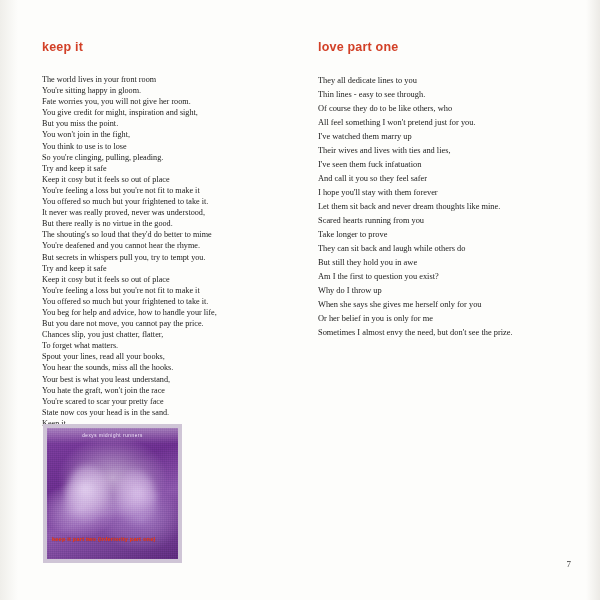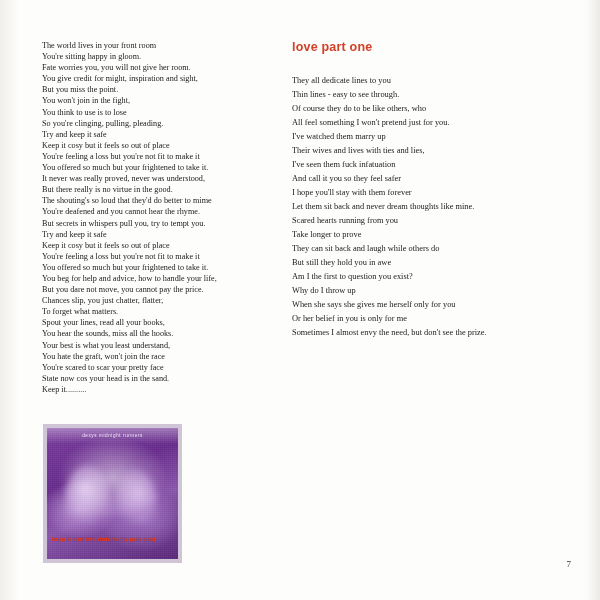--- a/index.html
+++ b/index.html
@@ -35,21 +35,21 @@
     right: 0; top: 0; bottom: 0;
     width: 14px;
     background: linear-gradient(to left, #eceae6, #fdfdfb);
     pointer-events: none;
   }
   .col {
     position: absolute;
     top: 40px;
   }
   .col-left  { left: 42px;  width: 250px; }
-  .col-right { left: 292px; width: 262px; }
+  .col-right { left: 318px; width: 262px; }
 
   .song-title {
     color: #d24027;
     font-size: 12.5px;
     font-weight: bold;
     letter-spacing: 0.2px;
     margin: 0 0 20px 0;
   }
   .lyrics {
     color: #1a1a1a;
@@ -145,20 +145,21 @@
     font-size: 9px;
     font-family: "Liberation Serif", serif;
   }
 </style>
 </head>
 <body>
 
 <div class="page">
 
   <div class="col col-left">
+    <h2 class="song-title">keep it</h2>
     <p class="lyrics">The world lives in your front room
 You're sitting happy in gloom.
 Fate worries you, you will not give her room.
 You give credit for might, inspiration and sight,
 But you miss the point.
 You won't join in the fight,
 You think to use is to lose
 So you're clinging, pulling, pleading.
 Try and keep it safe
 Keep it cosy but it feels so out of place

